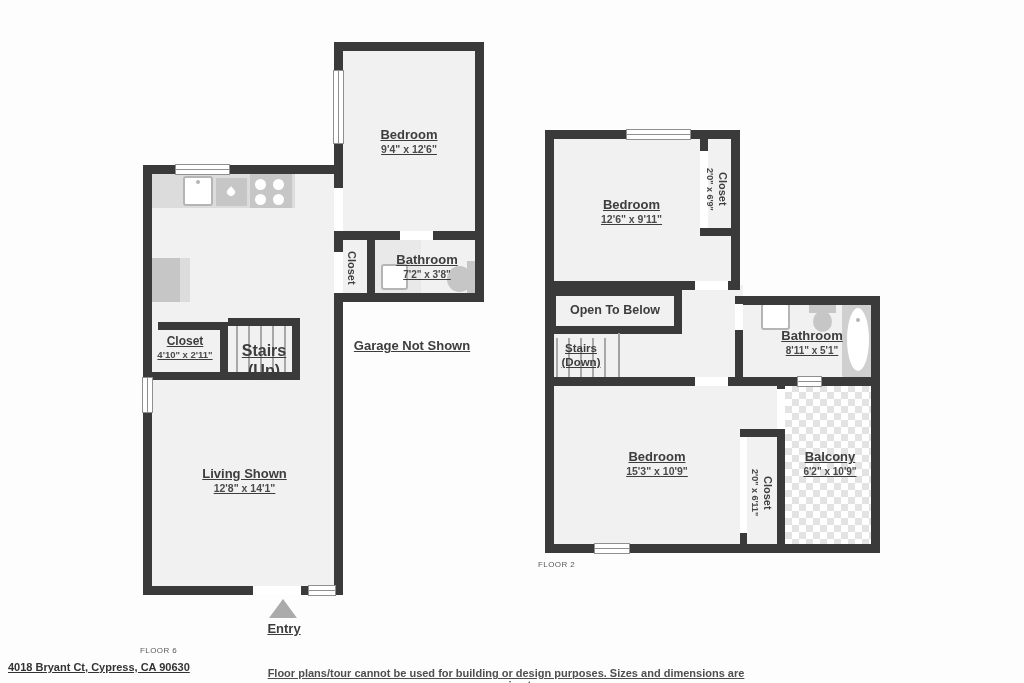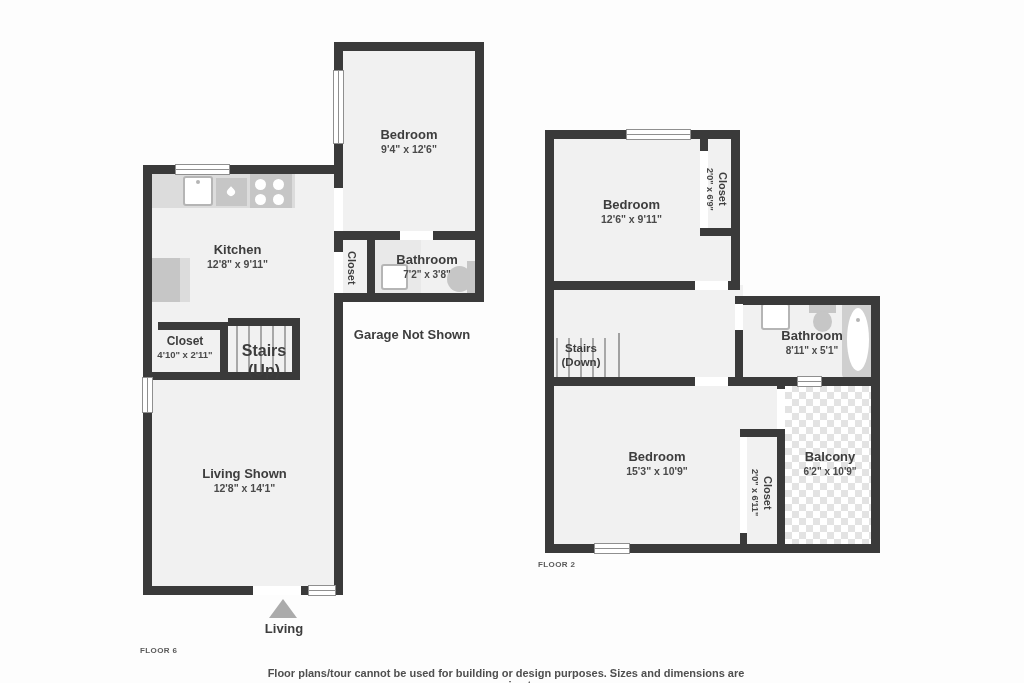--- a/index.html
+++ b/index.html
@@ -8,26 +8,26 @@
   .fill{position:absolute;background:var(--floor);}
   .w{position:absolute;background:var(--wall);}
   .gap{position:absolute;background:#ffffff;}
   .win{position:absolute;background:#fff;border:1px solid #8f8f8f;box-sizing:border-box;
        background-image:linear-gradient(#8f8f8f,#8f8f8f);background-size:100% 1px;
        background-position:center;background-repeat:no-repeat;}
   .win-v{position:absolute;background:#fff;border:1px solid #8f8f8f;box-sizing:border-box;
        background-image:linear-gradient(#8f8f8f,#8f8f8f);background-size:1px 100%;
        background-position:center;background-repeat:no-repeat;}
   .treads{position:absolute;background-image:repeating-linear-gradient(90deg,#a8a8a8 0 2px,transparent 2px 12px);}
-  .lbl{position:absolute;text-align:center;color:var(--text);}
+  .lbl{position:absolute;text-align:center;color:var(--text);text-decoration:underline;}
   .rname{font-weight:700;font-size:13px;line-height:1.25;color:#3d3d3d;}
   .rdims{font-weight:700;font-size:10.5px;line-height:1.3;color:#4a4a4a;}
   .vtext{position:absolute;writing-mode:vertical-rl;text-align:center;color:#3d3d3d;font-weight:700;}
   .fix{position:absolute;}
-  .tiny{position:absolute;font-weight:700;font-size:8px;letter-spacing:.4px;color:#5a5a5a;}
+  .tiny{position:absolute;font-weight:400;font-size:8px;letter-spacing:.4px;color:#5a5a5a;}
   .otb{position:absolute;border:8px solid var(--wall);background:var(--floor);
        display:flex;align-items:center;justify-content:center;box-sizing:border-box;}
   .balcony-tiles{position:absolute;background:repeating-conic-gradient(var(--tile) 0% 25%, #ffffff 0% 50%);
        background-size:14px 14px;}
   .arrow-up{position:absolute;width:0;height:0;border-left:14px solid transparent;
        border-right:14px solid transparent;border-bottom:19px solid var(--arrow);}
   .burners{position:absolute;display:grid;grid-template-columns:1fr 1fr;gap:4px;padding:5px;box-sizing:border-box;}
   .burner{width:11px;height:11px;border-radius:50%;background:#fff;}
   .drop{position:absolute;width:8px;height:8px;background:#fff;border-radius:0 50% 50% 50%;transform:rotate(45deg);}
   .sinkbox{position:absolute;background:#fff;border:2px solid #b5b5b5;border-radius:3px;box-sizing:border-box;}
@@ -84,46 +84,42 @@
   <div class="gap" style="left:400px;top:231px;width:33px;height:9px;"></div>
   <div class="win" style="left:175px;top:164px;width:55px;height:11px;"></div>
   <div class="win-v" style="left:142px;top:377px;width:11px;height:36px;"></div>
   <div class="gap" style="left:253px;top:586px;width:48px;height:9px;"></div>
   <div class="win" style="left:308px;top:585px;width:28px;height:11px;"></div>
 
   <div class="lbl" style="left:343px;top:127px;width:132px;">
     <div class="rname">Bedroom</div>
     <div class="rdims">9'4" x 12'6"</div>
   </div>
-  <div class="lbl" style="left:160px;top:242px;width:155px;">
-    <div class="rname">Kitchen</div>
-    <div class="rdims">12'8" x 9'11"</div>
-  </div>
   <div class="vtext" style="left:346px;top:240px;height:56px;font-size:11px;">Closet</div>
   <div class="lbl" style="left:372px;top:252px;width:110px;">
     <div class="rname">Bathroom</div>
     <div class="rdims" style="font-size:10px;">7'2" x 3'8"</div>
   </div>
   <div class="lbl" style="left:146px;top:334px;width:78px;">
     <div class="rname" style="font-size:12px;">Closet</div>
     <div class="rdims" style="font-size:9.5px;">4'10" x 2'11"</div>
   </div>
   <div class="lbl" style="left:228px;top:341px;width:72px;">
     <div class="rname" style="font-size:16px;">Stairs (Up)</div>
   </div>
-  <div class="lbl" style="left:342px;top:327px;width:140px;">
+  <div class="lbl" style="left:342px;top:338px;width:140px;">
     <div class="rname">Garage Not Shown</div>
   </div>
   <div class="lbl" style="left:162px;top:466px;width:165px;">
     <div class="rname">Living Shown</div>
     <div class="rdims">12'8" x 14'1"</div>
   </div>
   <div class="arrow-up" style="left:269px;top:599px;"></div>
   <div class="lbl" style="left:255px;top:621px;width:58px;">
-    <div class="rname">Living</div>
+    <div class="rname">Entry</div>
   </div>
   <div class="tiny" style="left:140px;top:646px;">FLOOR 6</div>
 
   <div class="fill" style="left:550px;top:135px;width:185px;height:150px;"></div>
   <div class="fill" style="left:550px;top:285px;width:193px;height:96px;"></div>
   <div class="fill" style="left:743px;top:300px;width:132px;height:81px;"></div>
   <div class="fill" style="left:550px;top:381px;width:231px;height:168px;"></div>
   <div class="balcony-tiles" style="left:785px;top:385px;width:86px;height:159px;"></div>
 
   <div class="sinkbox" style="left:761px;top:303px;width:29px;height:27px;"></div>
@@ -135,20 +131,23 @@
 
   <div class="w" style="left:545px;top:130px;width:195px;height:9px;"></div>
   <div class="w" style="left:545px;top:130px;width:9px;height:255px;"></div>
   <div class="w" style="left:731px;top:130px;width:9px;height:160px;"></div>
   <div class="w" style="left:545px;top:281px;width:195px;height:9px;"></div>
 
   <div class="w" style="left:700px;top:139px;width:8px;height:12px;"></div>
   <div class="gap" style="left:700px;top:151px;width:8px;height:77px;"></div>
   <div class="w" style="left:700px;top:228px;width:40px;height:8px;"></div>
 
+  <div class="otb" style="left:548px;top:288px;width:134px;height:46px;">
+    <span class="rname" style="font-size:12.5px;">Open To Below</span>
+  </div>
 
   <div class="treads" style="left:556px;top:338px;width:60px;height:39px;"></div>
   <div class="fix" style="left:618px;top:333px;width:2px;height:48px;background:#a0a0a0;"></div>
   <div class="lbl" style="left:548px;top:341px;width:66px;">
     <div class="rname" style="font-size:11.5px;">Stairs</div>
     <div class="rname" style="font-size:11.5px;">(Down)</div>
   </div>
 
   <div class="w" style="left:735px;top:296px;width:8px;height:81px;"></div>
   <div class="w" style="left:743px;top:296px;width:137px;height:9px;"></div>
@@ -185,14 +184,15 @@
     <div class="rdims">15'3" x 10'9"</div>
   </div>
   <div class="vtext" style="left:762px;top:448px;height:90px;font-size:11px;">Closet</div>
   <div class="vtext" style="left:750px;top:448px;height:90px;font-size:9px;color:#4a4a4a;">2'0" x 6'11"</div>
   <div class="lbl" style="left:786px;top:449px;width:88px;">
     <div class="rname">Balcony</div>
     <div class="rdims" style="font-size:10px;">6'2" x 10'9"</div>
   </div>
   <div class="tiny" style="left:538px;top:560px;">FLOOR 2</div>
 
+  <div class="lbl" style="left:8px;top:661px;width:300px;text-align:left;font-weight:700;font-size:11px;color:#333;">4018 Bryant Ct, Cypress, CA 90630</div>
   <div class="lbl" style="left:256px;top:667px;width:500px;font-weight:700;font-size:11px;color:#4f4f4f;">Floor plans/tour cannot be used for building or design purposes. Sizes and dimensions are approximate.</div>
 </div>
 
 </body></html>

